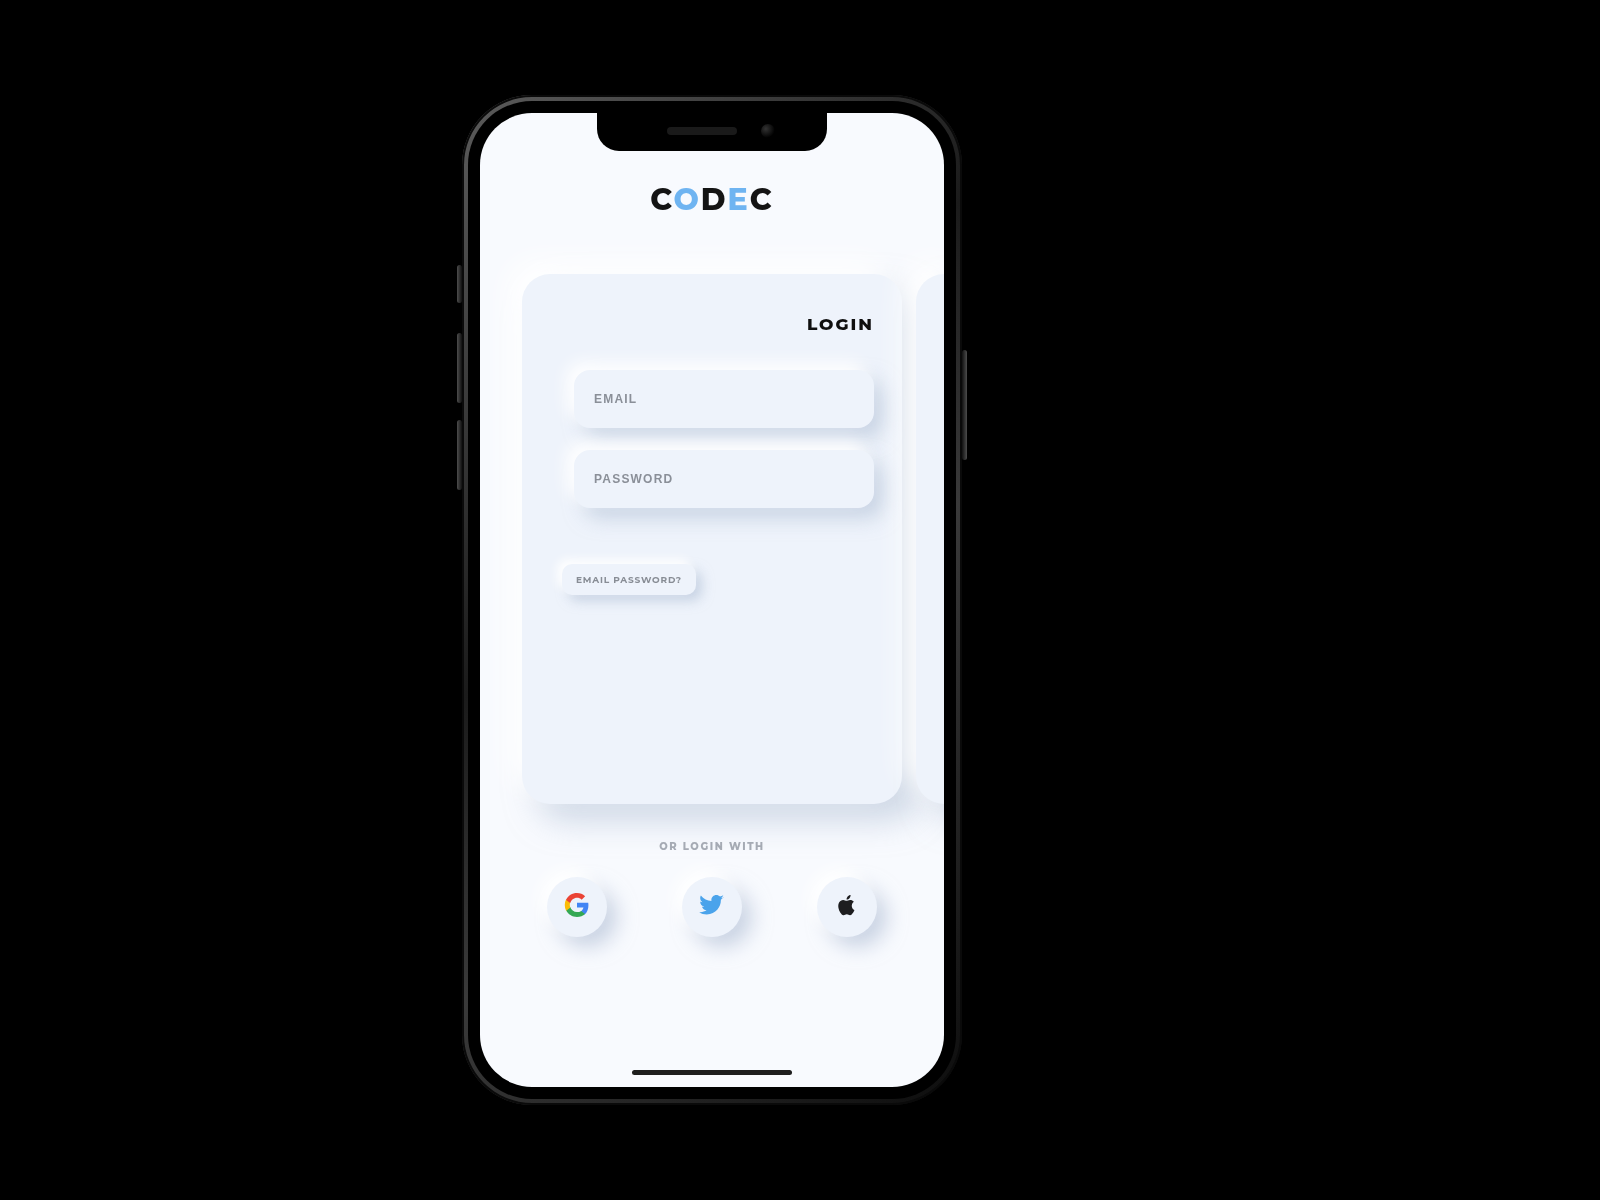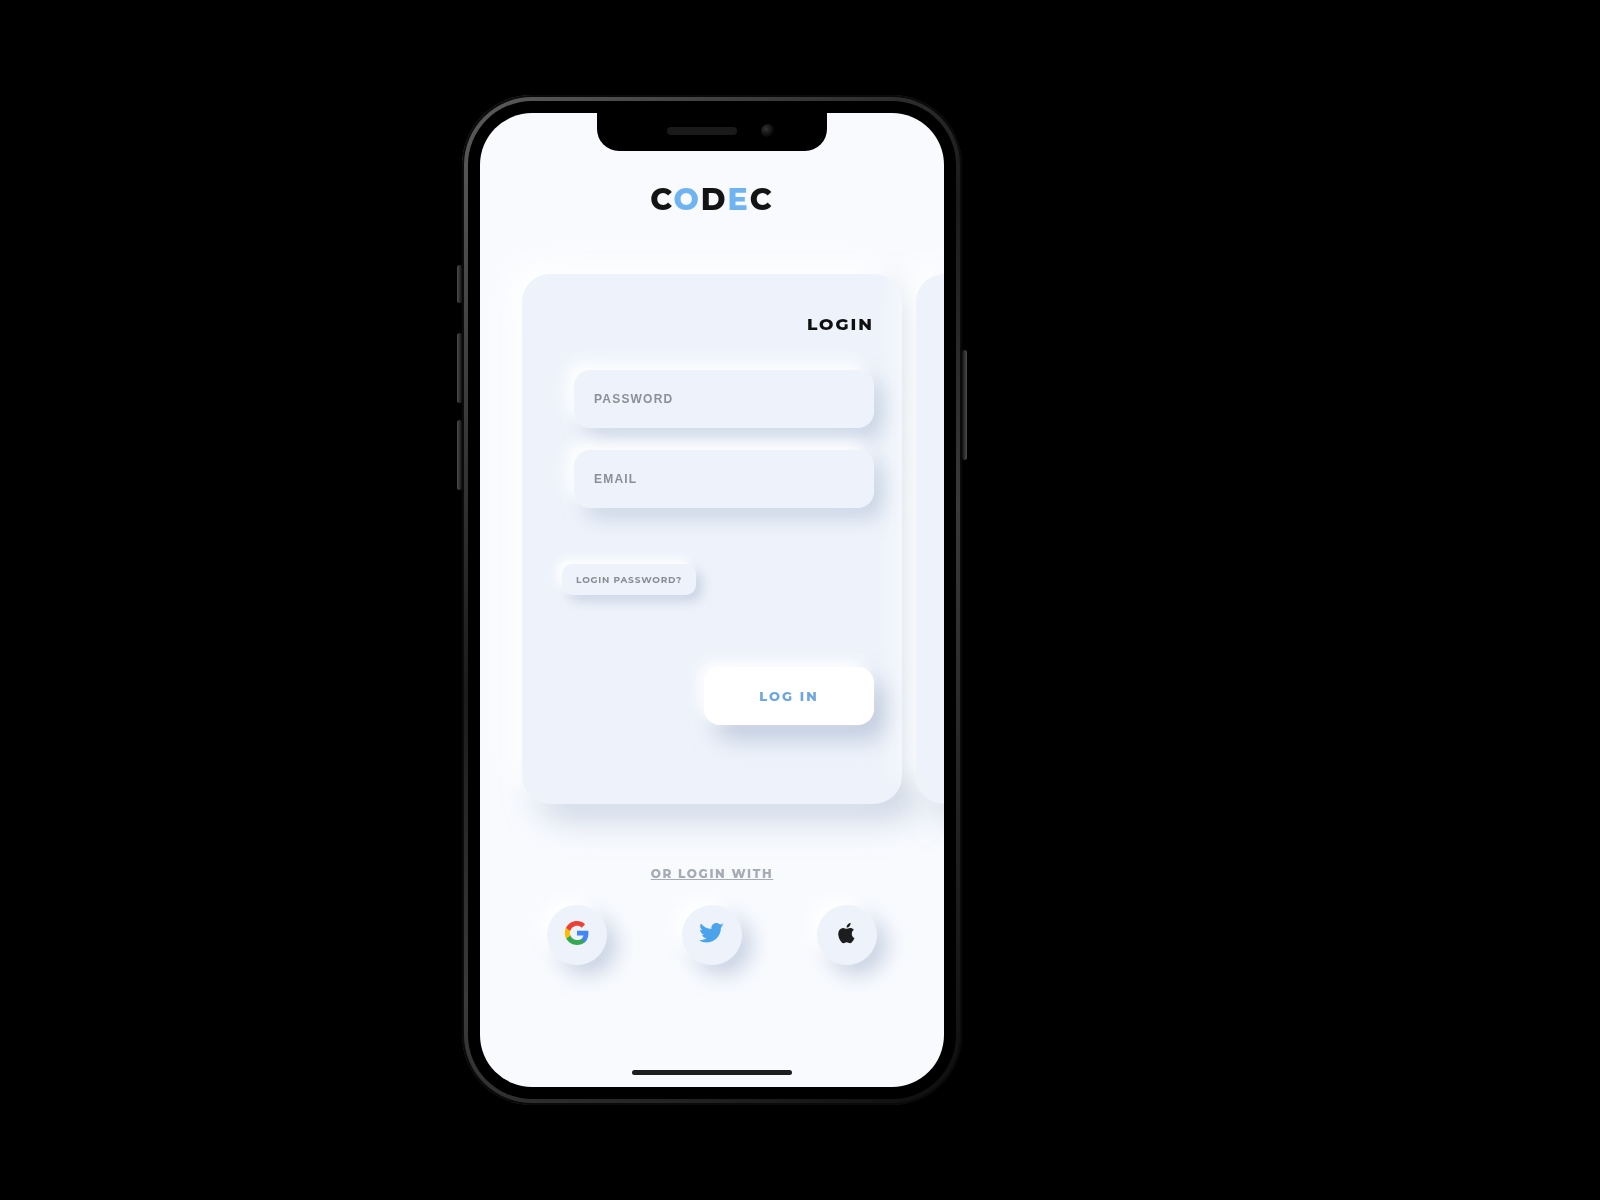--- a/index.html
+++ b/index.html
@@ -214,26 +214,25 @@
     align-items: center;
     justify-content: center;
     font-size: 13px;
     font-weight: 800;
     letter-spacing: 2px;
     color: #6fa7dd;
     cursor: pointer;
   }
 
   .social-label {
-    margin-top: 62px;
-    font-size: 12px;
+    margin-top: 36px;
+    font-size: 10px;
     font-weight: 800;
     letter-spacing: 1.6px;
     color: #a6abb4;
-    text-decoration: underline;
   }
   .social-row {
     margin-top: 24px;
     width: 330px;
     display: flex;
     justify-content: space-between;
   }
   .social-btn {
     width: 60px;
     height: 60px;
@@ -269,30 +268,29 @@
           <div class="logo">
             <span>C</span><span class="accent">O</span><span>D</span><span class="accent">E</span><span>C</span>
           </div>
 
           <div class="card-row">
             <div class="card">
 
               <div class="card-title">LOGIN</div>
 
               <div class="field">
+                <input type="text" placeholder="EMAIL" style="">
+              </div>
+
+              <div class="field">
                 <input type="password" placeholder="PASSWORD" style="">
               </div>
 
-              <div class="field">
-                <input type="text" placeholder="EMAIL" style="">
-              </div>
-
-              <div class="forget">LOGIN PASSWORD?</div>
-
-              <div class="login-btn">LOG IN</div>
+              <div class="forget">EMAIL PASSWORD?</div>
+
             </div>
 
             <div class="card-peek"></div>
           </div>
 
           <div class="social-label">OR LOGIN WITH</div>
 
           <div class="social-row">
 
             <div class="social-btn">

